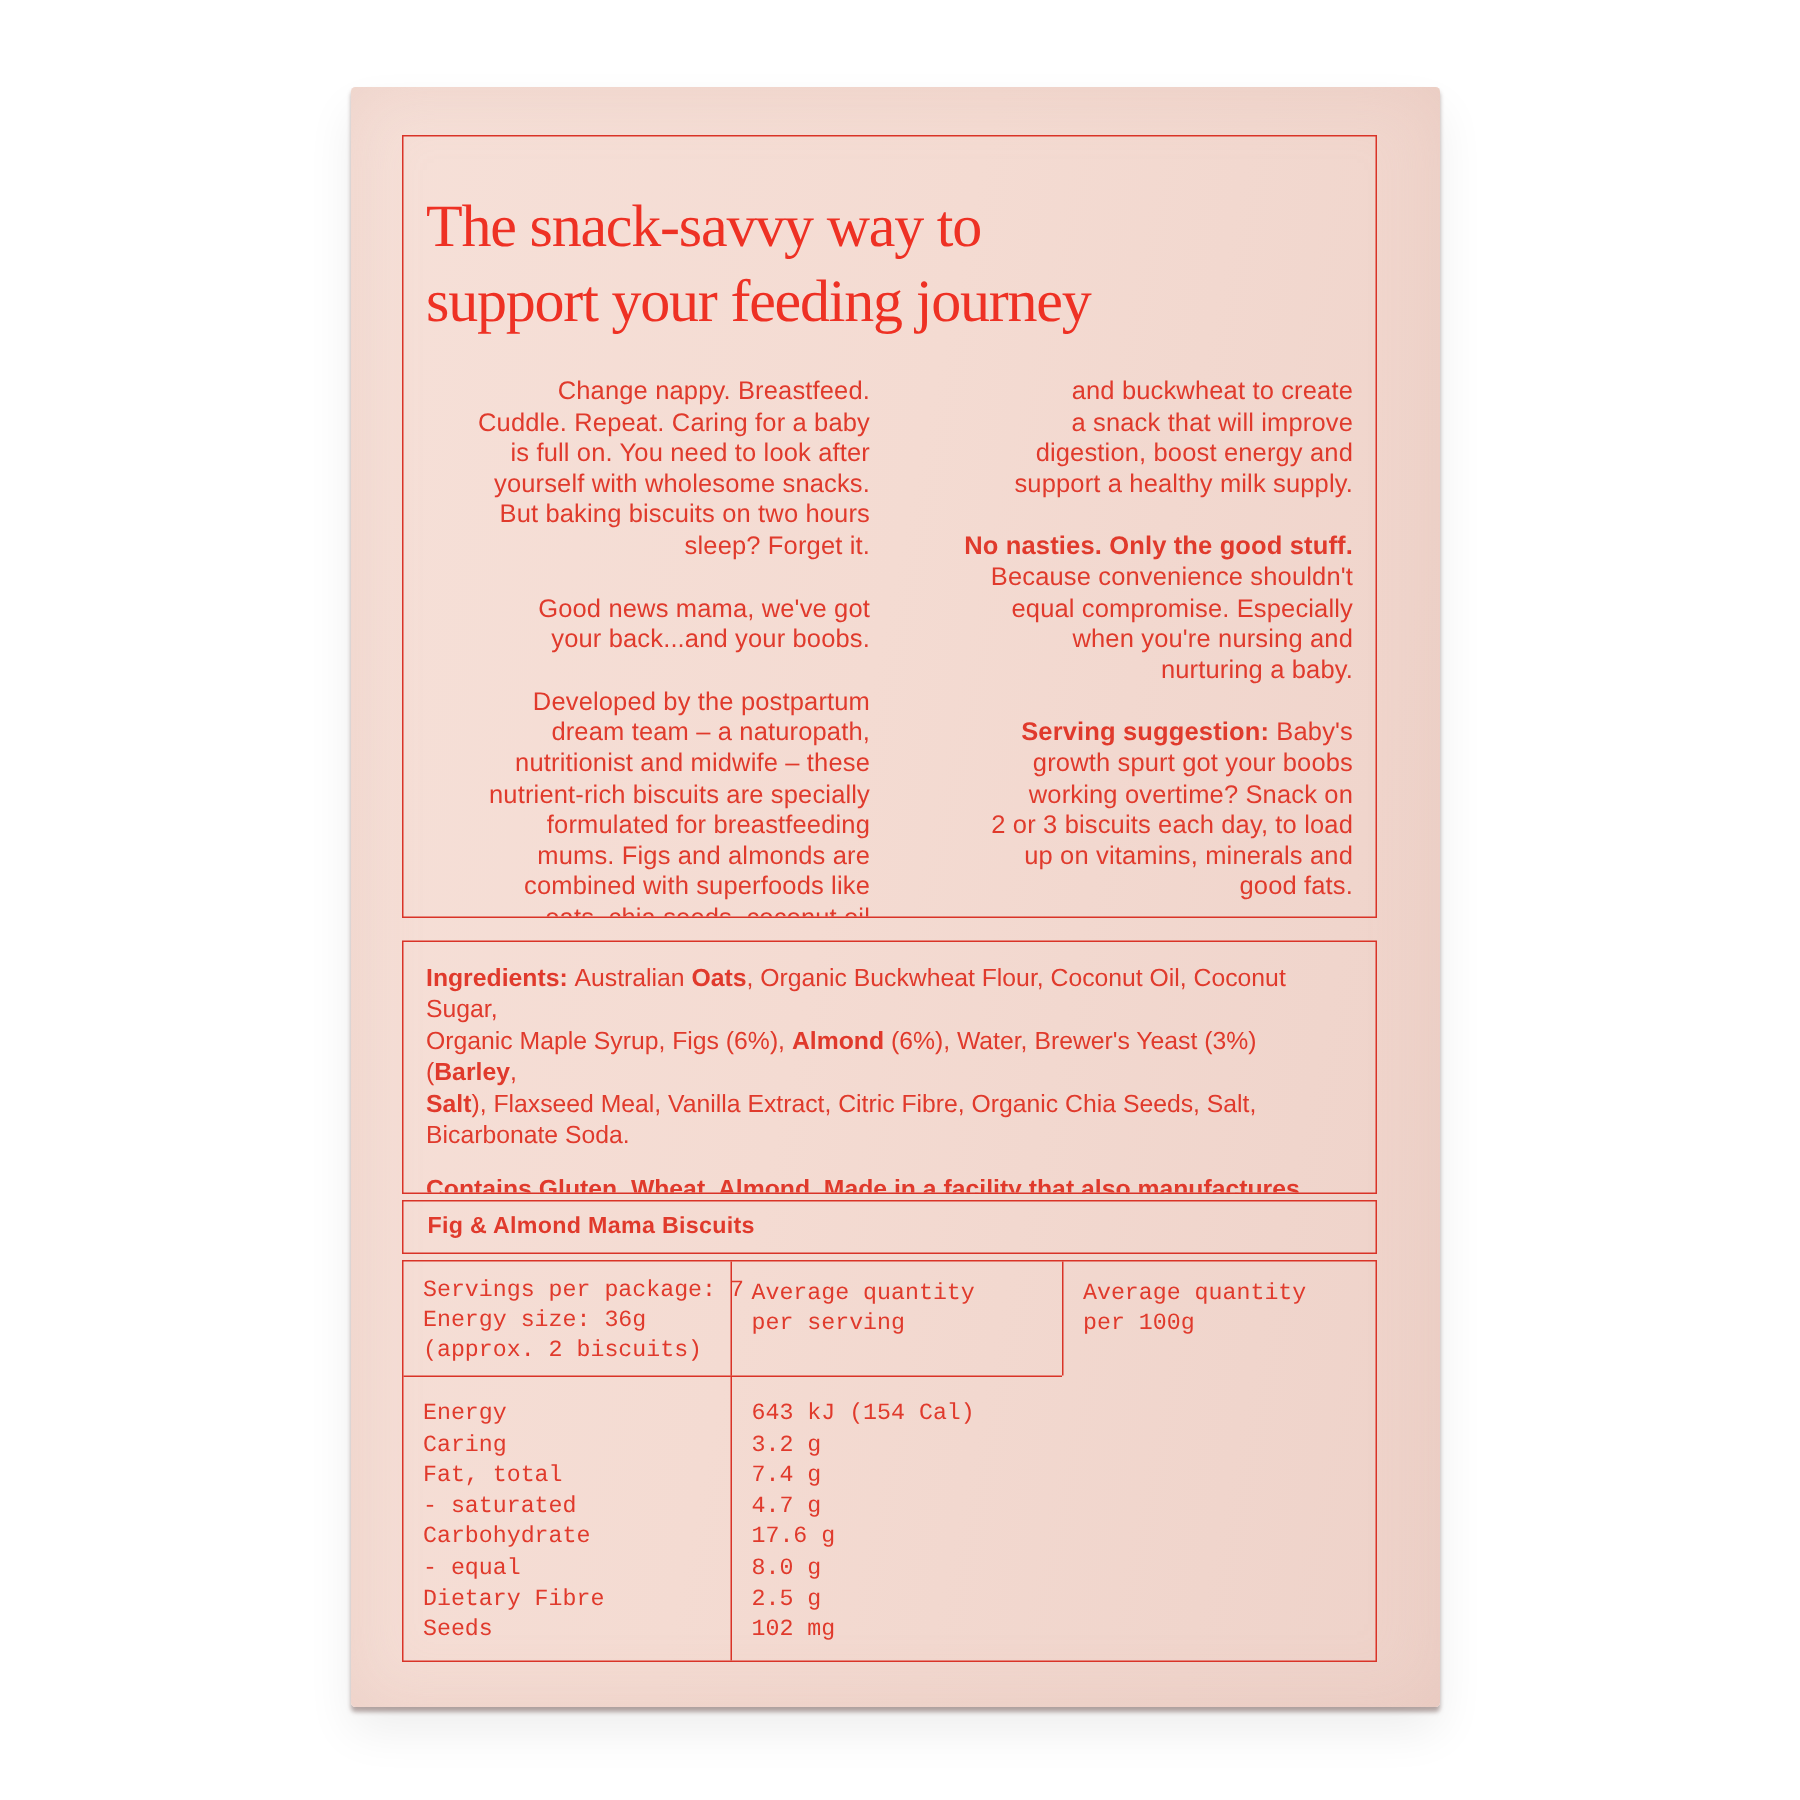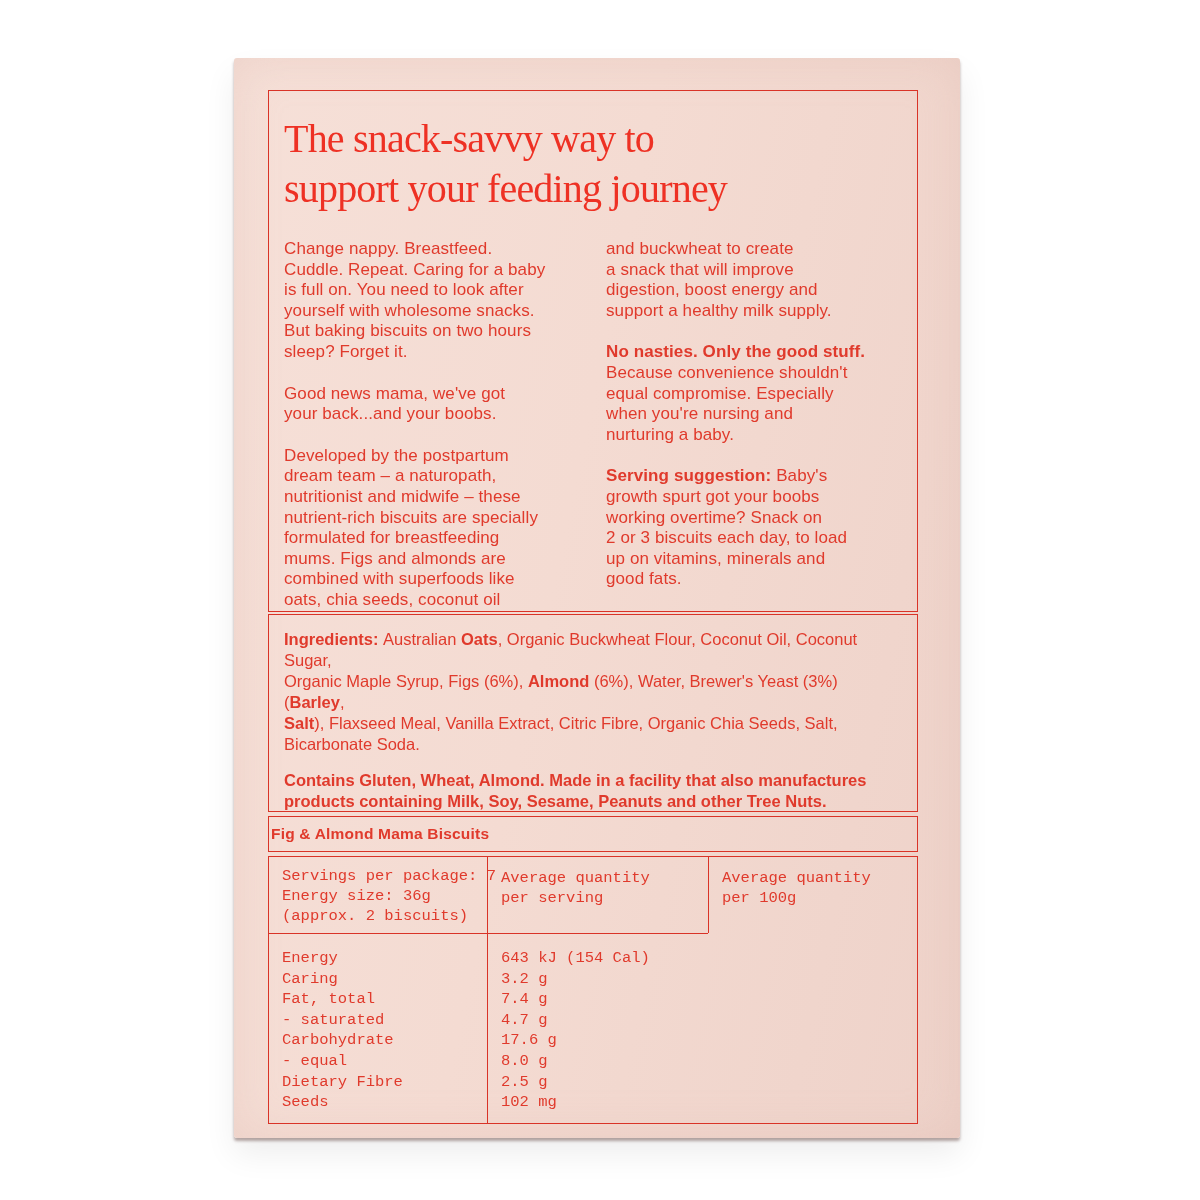--- a/index.html
+++ b/index.html
@@ -18,30 +18,30 @@
   .package{
     position:absolute;left:234px;top:58px;width:726px;height:1080px;
     background:linear-gradient(102deg,#f6e0d8 0%,#f4dbd2 45%,#eed2c9 100%);
     border-radius:3px;
     box-shadow:0 3px 3px rgba(70,35,28,.38),0 16px 32px rgba(0,0,0,.07),
                inset 0 0 46px rgba(215,175,165,.28);
   }
   .inner{position:absolute;left:34px;top:32px;width:650px;}
 
   .panel-box{border:1.6px solid var(--red-border);width:650px;}
-  .story-box{height:522px;padding:4px 15px;overflow:hidden;}
-  .ing-box{height:198px;margin-top:2px;padding:14px 15px;overflow:hidden;}
-  .name-box{height:36px;margin-top:4px;padding:8px 2px;overflow:hidden;}
+  .story-box{height:522px;padding:16px 15px;overflow:hidden;}
+  .ing-box{height:169px;margin-top:15px;padding:14px 15px;overflow:hidden;}
+  .name-box{height:36px;margin-top:4px;padding:8px 16px;overflow:hidden;}
 
   .headline{
     margin:19px 0 0 0;font-family:"Liberation Serif",serif;font-weight:normal;
     font-size:40px;line-height:50px;letter-spacing:-0.8px;color:var(--red-bright);
   }
   .columns{display:flex;gap:26px;margin-top:25px;}
-  .col{width:306px;}
+  .col{width:306px;text-align:right;}
   .para{
     margin:0 0 21px 0;font-size:17px;line-height:20.6px;letter-spacing:0.1px;
     color:var(--red);white-space:pre-line;
   }
   .b{font-weight:700;}
 
   .ing-text{font-size:16.5px;line-height:21px;color:var(--red);white-space:pre-line;margin:0;}
   .contains-text{font-size:16.5px;line-height:21px;color:var(--red);white-space:pre-line;
     font-weight:700;margin:15px 0 0 0;}
 

